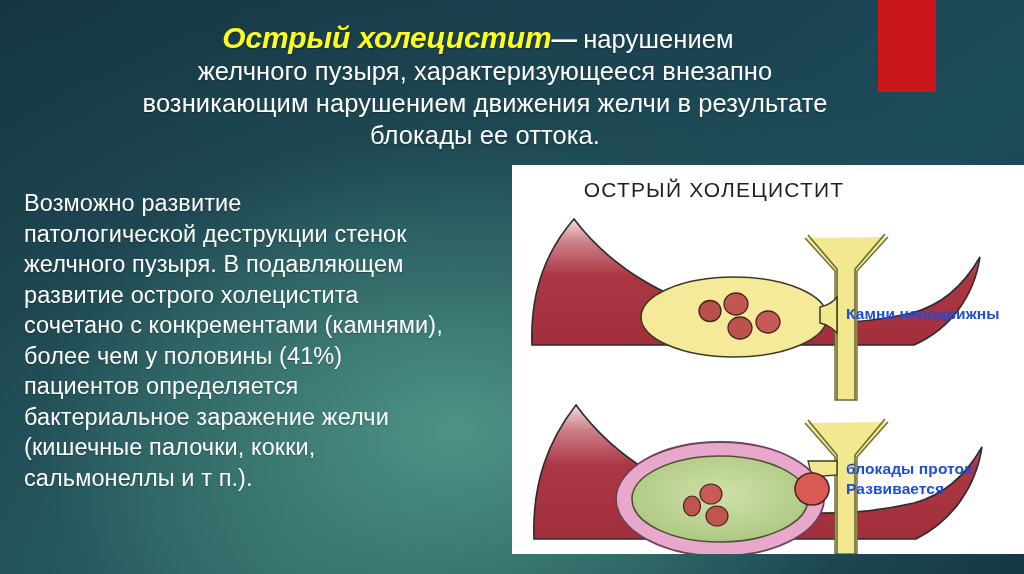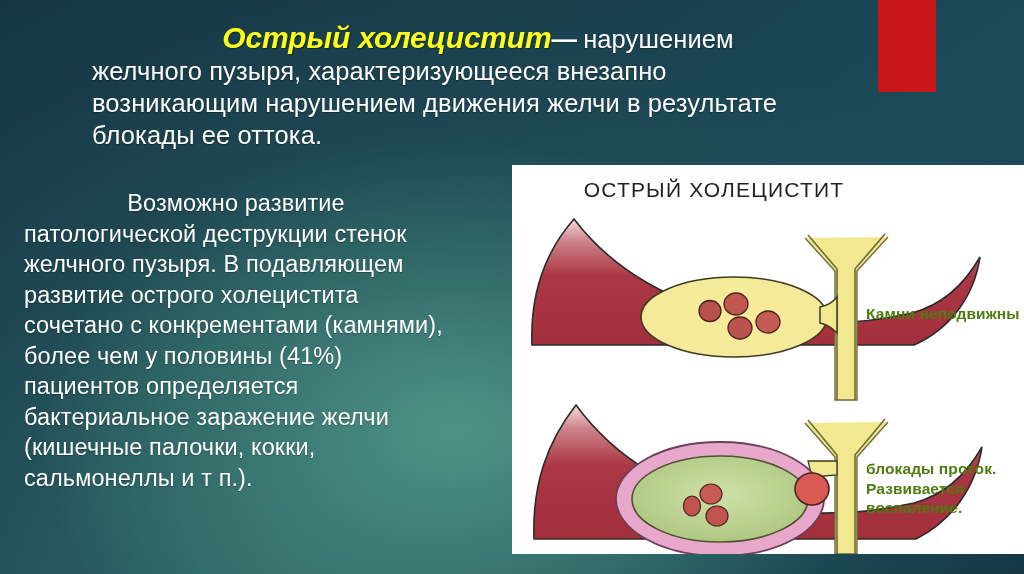--- a/index.html
+++ b/index.html
@@ -41,21 +41,21 @@
     color: #ffffff;
     font-size: 25.5px;
     line-height: 32px;
     letter-spacing: 0.1px;
     text-shadow: 0 1px 1px rgba(0,0,0,0.30);
     white-space: nowrap;
   }
   .intro-line.l1 { text-align: center; }
   .intro-line.l2,
   .intro-line.l3,
-  .intro-line.l4 { text-align: left; padding-left: 14px; }
+  .intro-line.l4 { text-align: center; padding-left: 14px; }
   .title-main {
     color: #ffff1a;
     font-weight: bold;
     font-style: italic;
     font-size: 30px;
     letter-spacing: -0.2px;
     text-shadow: 1px 1px 1px rgba(0,0,0,0.35);
   }
   .dash {
     color: #ffffff;
@@ -71,21 +71,21 @@
     width: 470px;
   }
   .body-line {
     color: #ffffff;
     font-size: 23.5px;
     line-height: 30.5px;
     letter-spacing: 0.1px;
     text-shadow: 0 1px 1px rgba(0,0,0,0.28);
     white-space: nowrap;
   }
-  .body-line.first { text-align: center; padding-right: 46px; }
+  .body-line.first { padding-right: 46px; }
 
   
   .figure-panel {
     position: absolute;
     left: 512px;
     top: 165px;
     width: 512px;
     height: 389px;
     background: #ffffff;
     overflow: hidden;
@@ -95,26 +95,25 @@
     left: 0;
     top: 13px;
     width: 404px;
     text-align: center;
     color: #231f20;
     font-size: 21px;
     letter-spacing: 1.2px;
   }
   .fig-caption {
     position: absolute;
-    color: #4d7c0f;
+    color: #1d4ed8;
     font-weight: bold;
     font-size: 15.5px;
     line-height: 19.5px;
     letter-spacing: 0.1px;
-    margin-left: 20px;
   }
   .cap-top { left: 334px; top: 139px; }
   .cap-bottom { left: 334px; top: 294px; }
   .cap-bottom div { white-space: nowrap; }
 
   svg { display: block; }
 </style>
 </head>
 <body>
 
@@ -205,17 +204,16 @@
 
         <ellipse cx="300" cy="324" rx="17" ry="16" fill="#d95a52" stroke="#4a2320" stroke-width="1.6"></ellipse>
       </g>
     </svg>
 
     <div class="fig-caption cap-top">Камни неподвижны</div>
 
     <div class="fig-caption cap-bottom">
       <div>блокады проток.</div>
       <div>Развивается</div>
-      <div>воспаление.</div>
     </div>
   </div>
 
 </div>
 
 </body></html>

